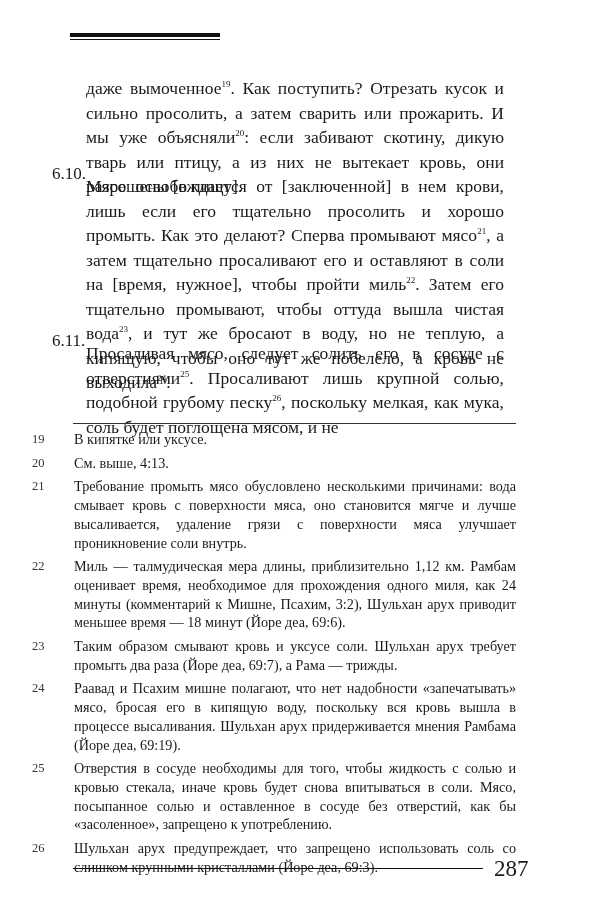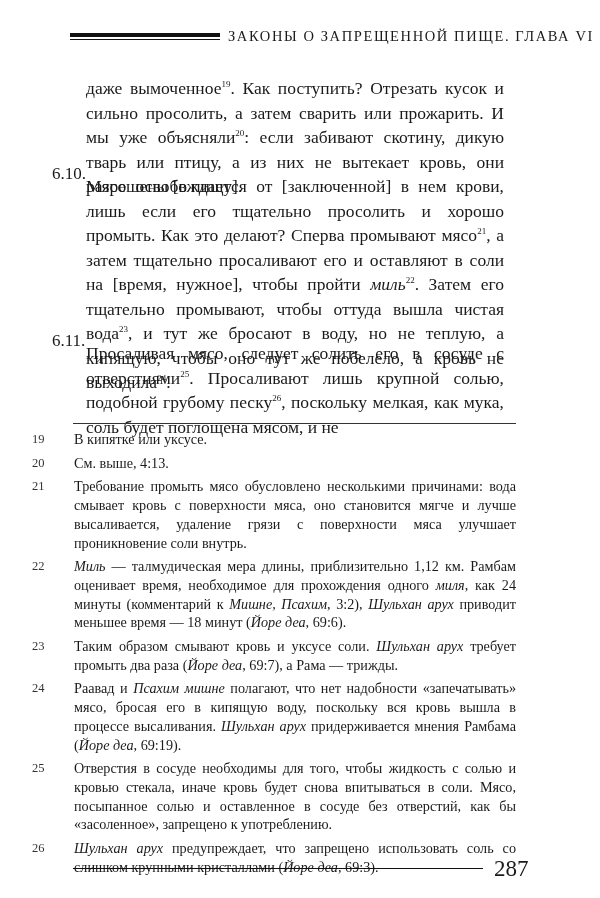--- a/index.html
+++ b/index.html
@@ -17,35 +17,34 @@
     white-space: nowrap;
   }
   .main { position: absolute; left: 74px; width: 442px; font-size: 17.5px; line-height: 24.5px; text-align: justify; }
   .main p { margin: 12px; }
   .para { position: absolute; left: 0; width: 100%; }
   .p-intro { top: 64px; }
   .p-610 { top: 162px; }
   .p-611 { top: 329px; }
   .para-num { position: absolute; left: -46px; top: 0; font-size: 17px; margin-left: 24px; }
   sup { font-size: 9px; line-height: 0; vertical-align: super; }
-  .ital { font-style: italic; }
+  .ital { }
   .fn-rule { position: absolute; left: 73px; top: 423px; width: 443px; height: 0; border-top: 1px solid #333; }
   .footnotes { position: absolute; left: 74px; top: 430px; width: 442px; font-size: 14.2px; line-height: 18.7px; text-align: justify; }
   .fn { position: relative; margin-bottom: 5px; }
   .fn .num { position: absolute; left: -42px; top: 0; font-size: 12.5px; color: #333; }
   .fn p { margin: 0; }
   .footer-rule { position: absolute; left: 73px; top: 868px; width: 410px; border-top: 1.5px solid #111; }
   .page-num { position: absolute; left: 494px; top: 856px; font-size: 23px; }
 </style>
 </head>
 <body>
 
 <div class="header">
   <div class="bar"></div>
-  <div class="title">ЗАКОНЫ О ЗАПРЕЩЕННОЙ ПИЩЕ. ГЛАВА VI</div>
 </div>
 
 <div class="main">
   <div class="para p-intro">
     <p><span>даже вымоченное</span><sup>19</sup><span>. Как поступить? Отрезать кусок и сильно просолить, а затем сварить или прожарить. И мы уже объясняли</span><sup>20</sup><span>: если забивают скотину, дикую тварь или птицу, а из них не вытекает кровь, они разрешены [в пищу].</span></p>
   </div>
 
   <div class="para p-610">
     <span class="para-num">6.10.</span>
     <p><span>Мясо освобождается от [заключенной] в нем крови, лишь если его тщательно просолить и хорошо промыть. Как это делают? Сперва промывают мясо</span><sup>21</sup><span>, а затем тщательно просаливают его и оставляют в соли на [время, нужное], чтобы пройти </span><span class="ital">миль</span><sup>22</sup><span>. Затем его тщательно промывают, чтобы оттуда вышла чистая вода</span><sup>23</sup><span>, и тут же бросают в воду, но не теплую, а кипящую, чтобы оно тут же побелело, а кровь не выходила</span><sup>24</sup><span>.</span></p>

